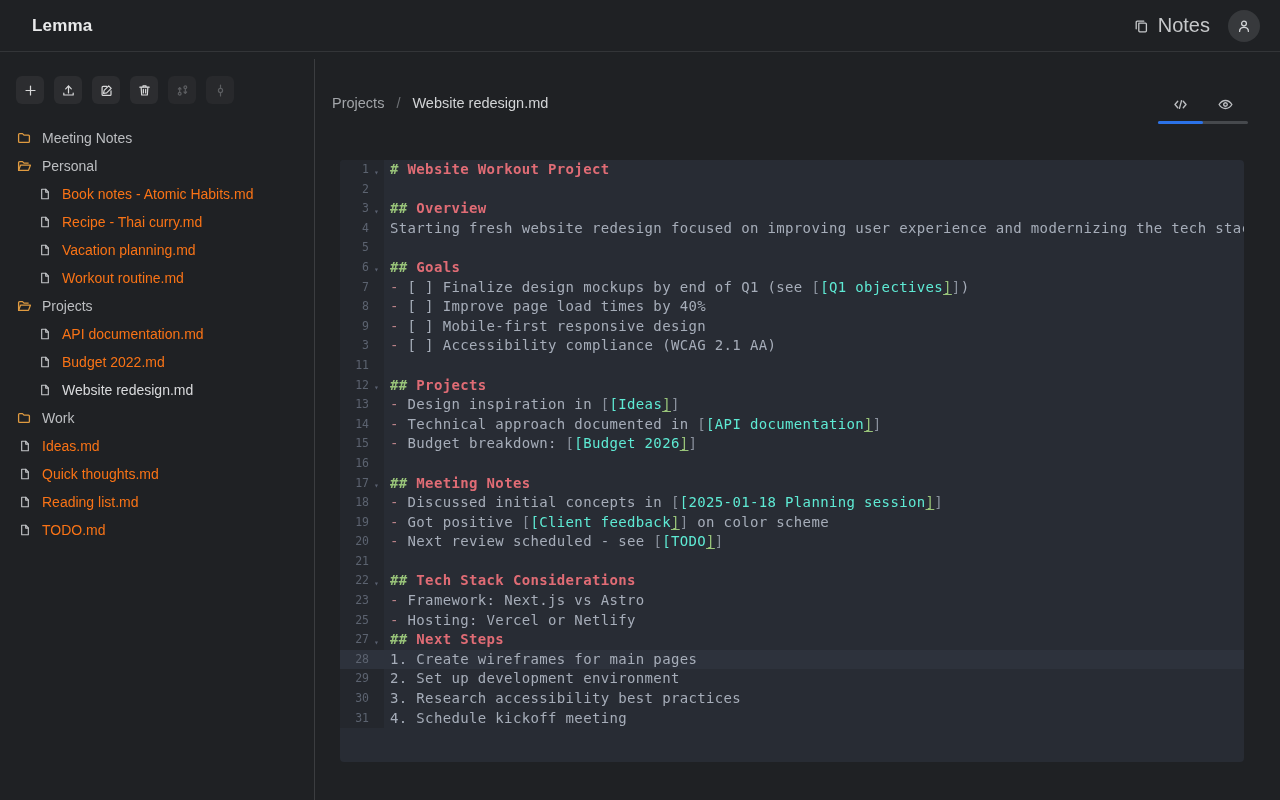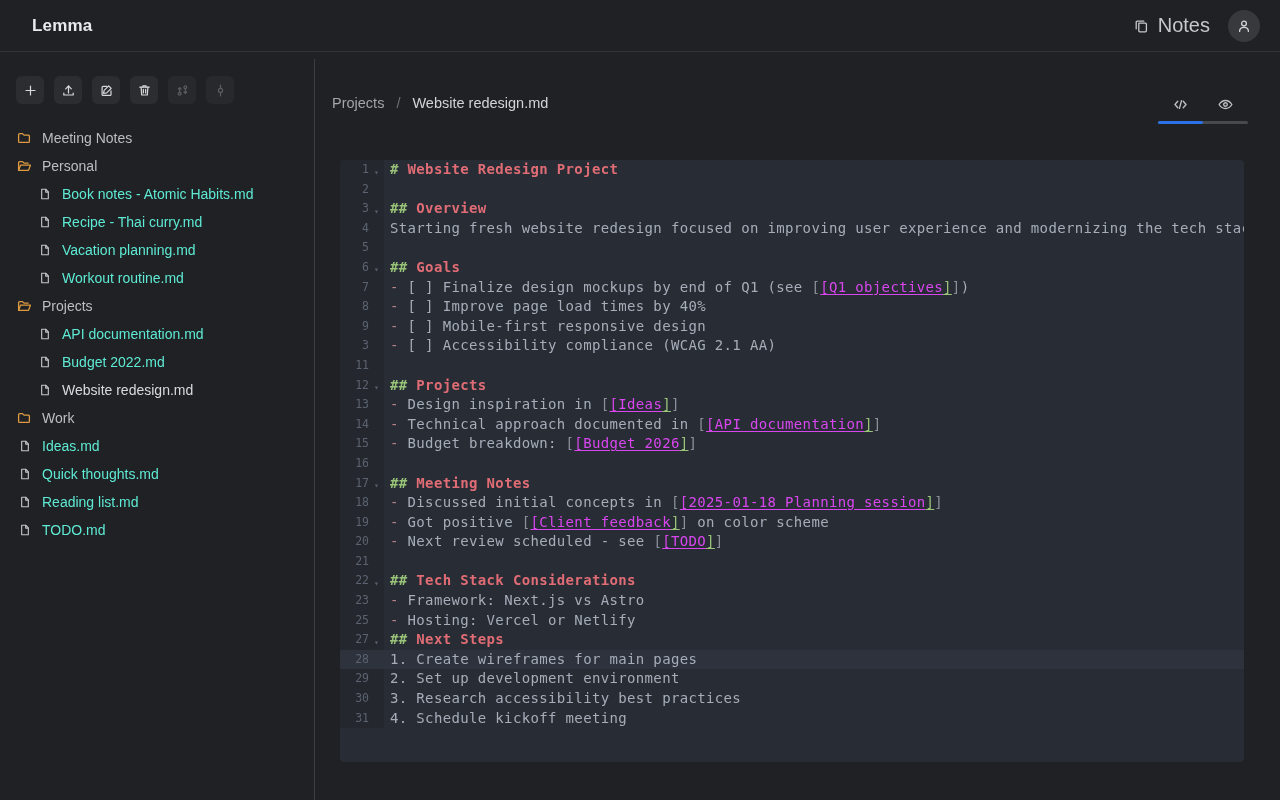--- a/index.html
+++ b/index.html
@@ -41,21 +41,21 @@
   .toolbar { display:flex; gap:10px; padding:0 0 18px 16px; }
   .tool-btn {
     width:28px; height:28px; border-radius:6px; border:none;
     background:#2c2d30; color:#d7d8d9;
     display:flex; align-items:center; justify-content:center; cursor:pointer;
   }
   .tool-btn.disabled { color:#5b5d60; background:#28292c; cursor:default; }
   .tree { padding-top:2px; }
   .tree-row {
     height:28px; display:flex; align-items:center; gap:10px;
-    font-size:14px; color:#5eead4; cursor:pointer; padding-left:16px;
+    font-size:14px; color:#f97316; cursor:pointer; padding-left:16px;
   }
   .tree-row.depth1 { padding-left:38px; }
   .tree-row.file  { padding-left:18px; }
   .tree-row.file.depth1 { padding-left:38px; }
   .tree-row .ticon { flex:none; display:flex; align-items:center; }
   .tree-row.folder { color:#bcbec1; }
   .tree-row.active-file { color:#d9dadc; }
   .folder-glyph { color:#e09b40; }
   .file-glyph { color:#c3c5c8; }
 
@@ -92,21 +92,21 @@
     color:#5c6370; font-size:11.5px; letter-spacing:0; user-select:none;
   }
   .gut .lnum { width:24px; text-align:right; }
   .gut .fold { width:15px; text-align:center; color:#596070; font-size:8px; padding-top:5px; cursor:pointer; }
   .code { flex:1; padding-left:6px; white-space:pre; color:#a6adb9; cursor:text; }
   .code-row.active-line .gut, .code-row.active-line .code { background:#2d323c; }
   .sHm { color:#98c379; font-weight:700; }
   .sHt { color:#e06c75; font-weight:700; }
   .sDash { color:#b98288; }
   .sLb { color:#8a919d; }
-  .sLt { color:#d946ef; text-decoration:underline; text-underline-offset:2px; }
+  .sLt { color:#5eead4; text-underline-offset:2px; }
   .sLc { color:#98c379; text-decoration:underline; text-underline-offset:2px; }
 
   svg { display:block; }
 </style>
 </head>
 <body>
 
 <div class="header">
   <div class="app-title">Lemma</div>
   <div class="header-right">
@@ -358,21 +358,21 @@
       <div class="tabs-indicator"></div>
     </div>
   </div>
 
   <div class="editor" id="editor">
       <div class="code-row">
         <div class="gut">
           <span class="lnum">1</span>
           <span class="fold">▾</span>
         </div>
-        <div class="code"><span class="sHm"># </span><span class="sHt">Website Redesign Project</span></div>
+        <div class="code"><span class="sHm"># </span><span class="sHt">Website Workout Project</span></div>
       </div>
       <div class="code-row">
         <div class="gut">
           <span class="lnum">2</span>
           <span class="fold"></span>
         </div>
         <div class="code"></div>
       </div>
       <div class="code-row">
         <div class="gut">

